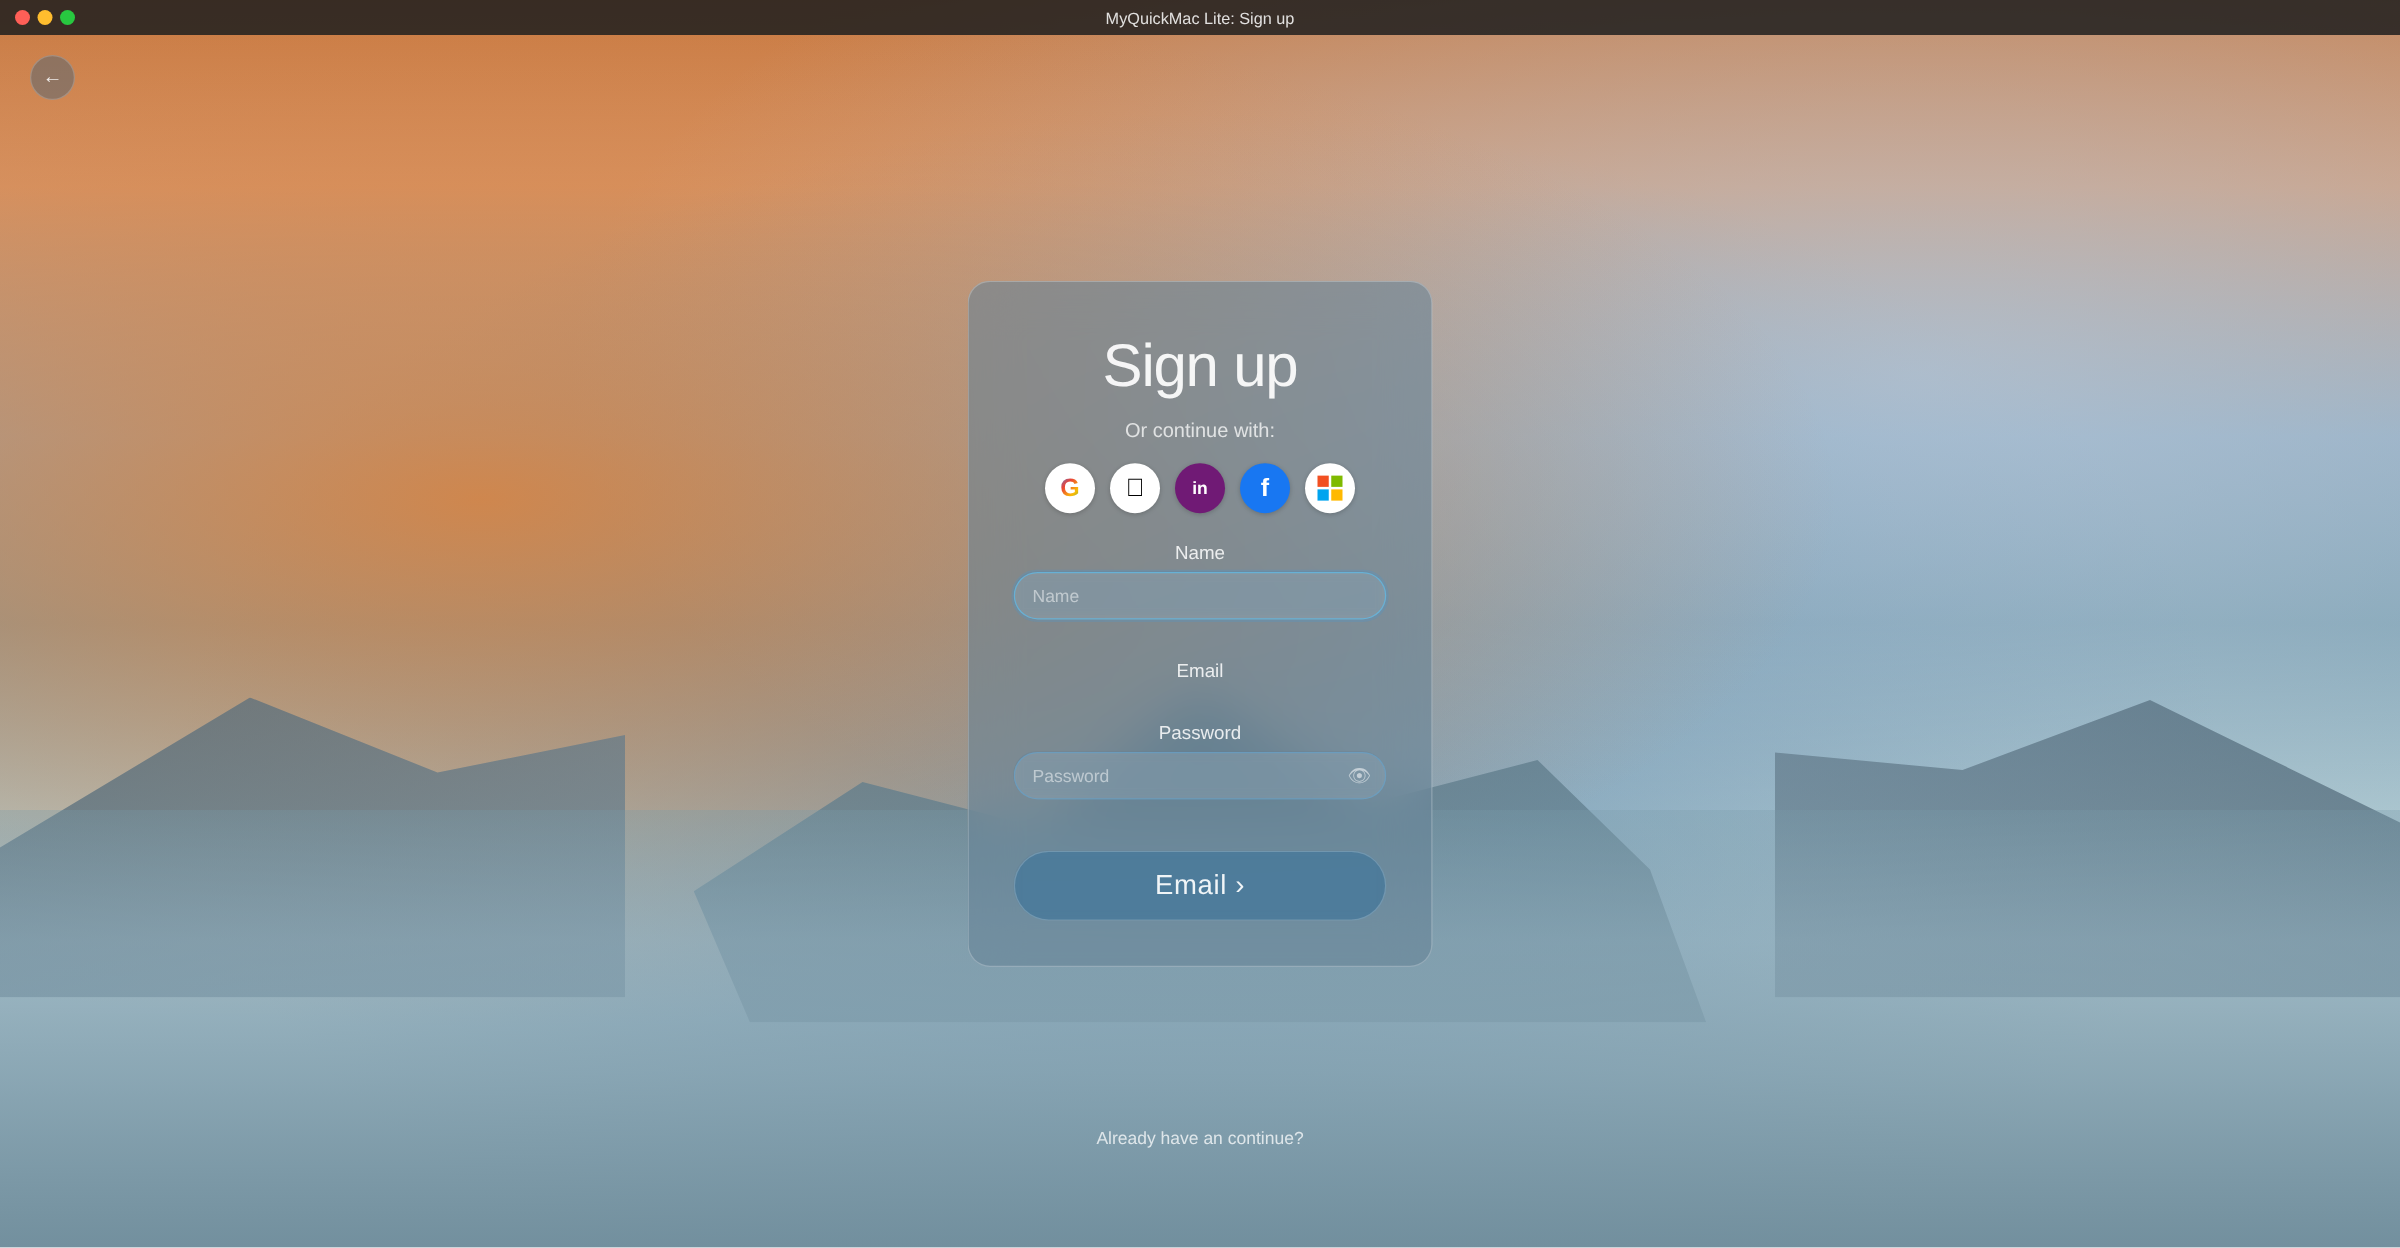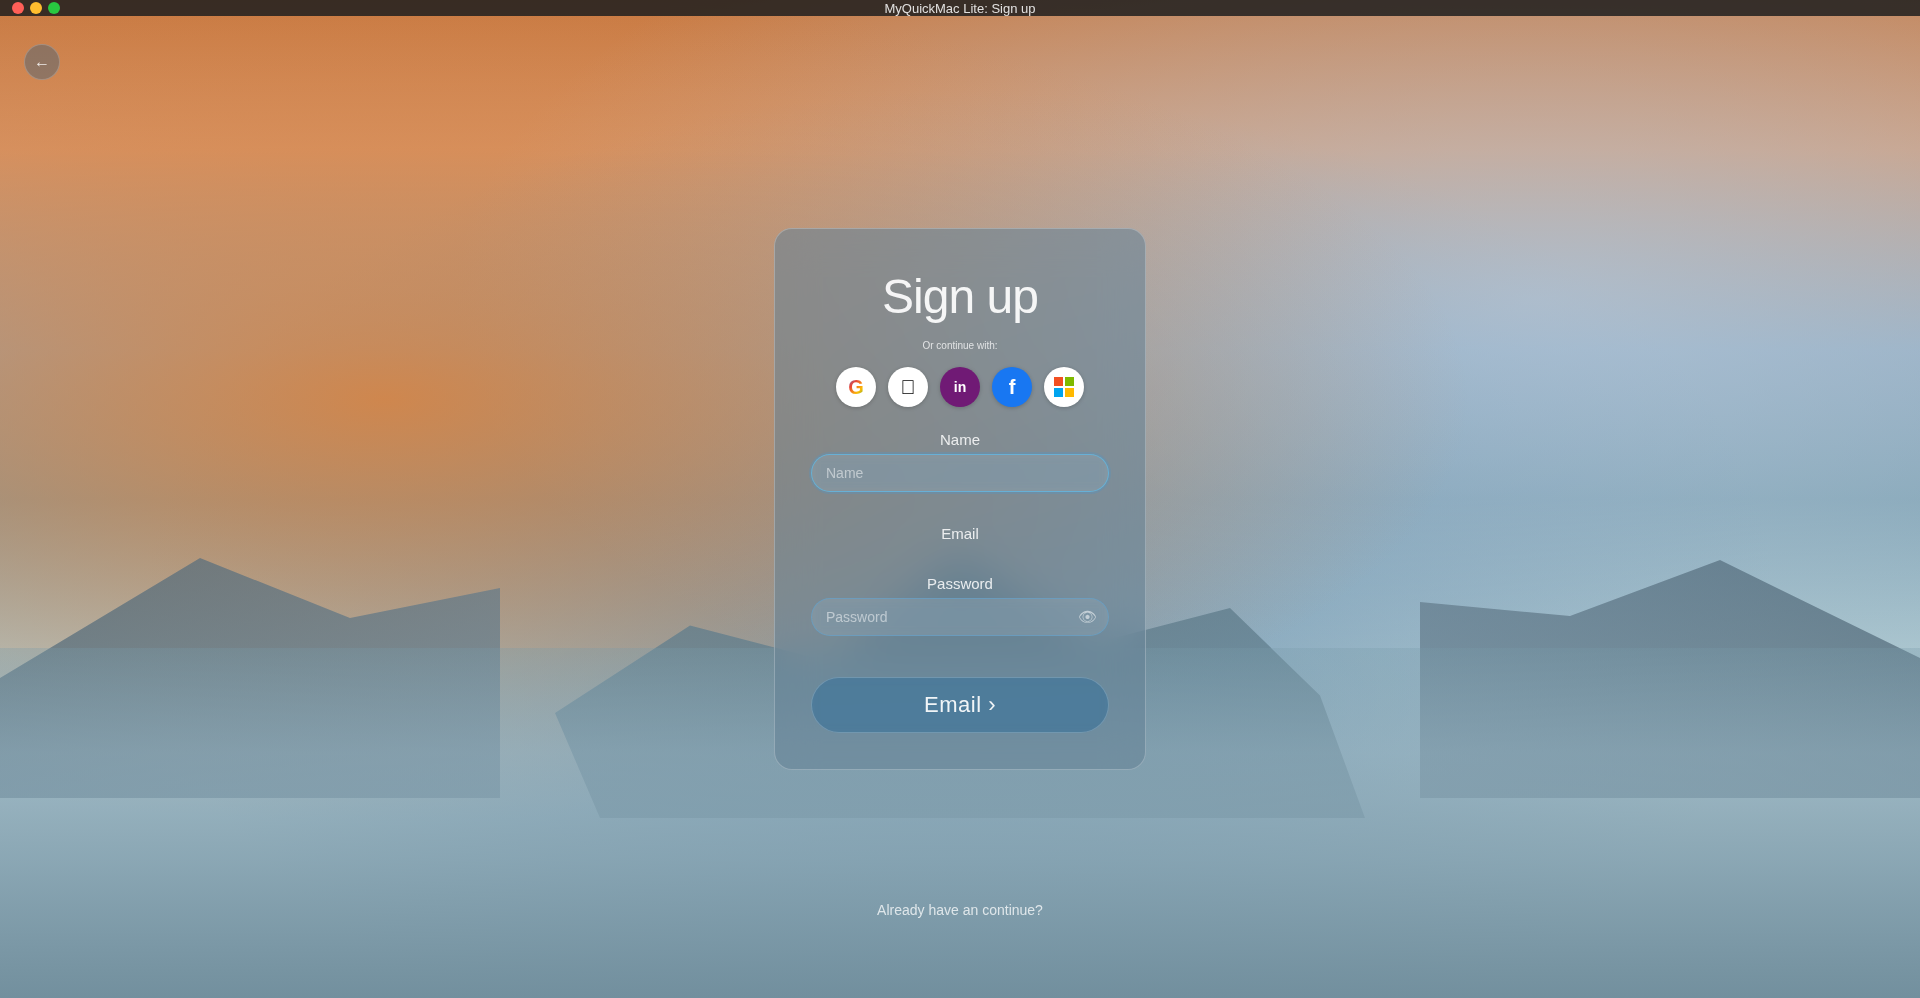--- a/index.html
+++ b/index.html
@@ -71,21 +71,21 @@
         rgba(130, 160, 175, 0.8) 60%,
         rgba(110, 140, 155, 0.9) 100%);
     }
 
     
     .titlebar {
       position: absolute;
       top: 0;
       left: 0;
       right: 0;
-      height: 16px;
+      height: 28px;
       background: rgba(30, 30, 30, 0.85);
       display: flex;
       align-items: center;
       justify-content: center;
       z-index: 100;
     }
 
     .titlebar-title {
       color: rgba(255,255,255,0.85);
       font-size: 13px;
@@ -150,21 +150,21 @@
       font-weight: 300;
       color: rgba(255,255,255,0.92);
       text-align: center;
       margin-bottom: 16px;
       letter-spacing: -1px;
     }
 
     .or-continue {
       text-align: center;
       color: rgba(255,255,255,0.75);
-      font-size: 10px;
+      font-size: 16px;
       margin-bottom: 16px;
     }
 
     
     .social-row {
       display: flex;
       justify-content: center;
       gap: 12px;
       margin-bottom: 24px;
     }

